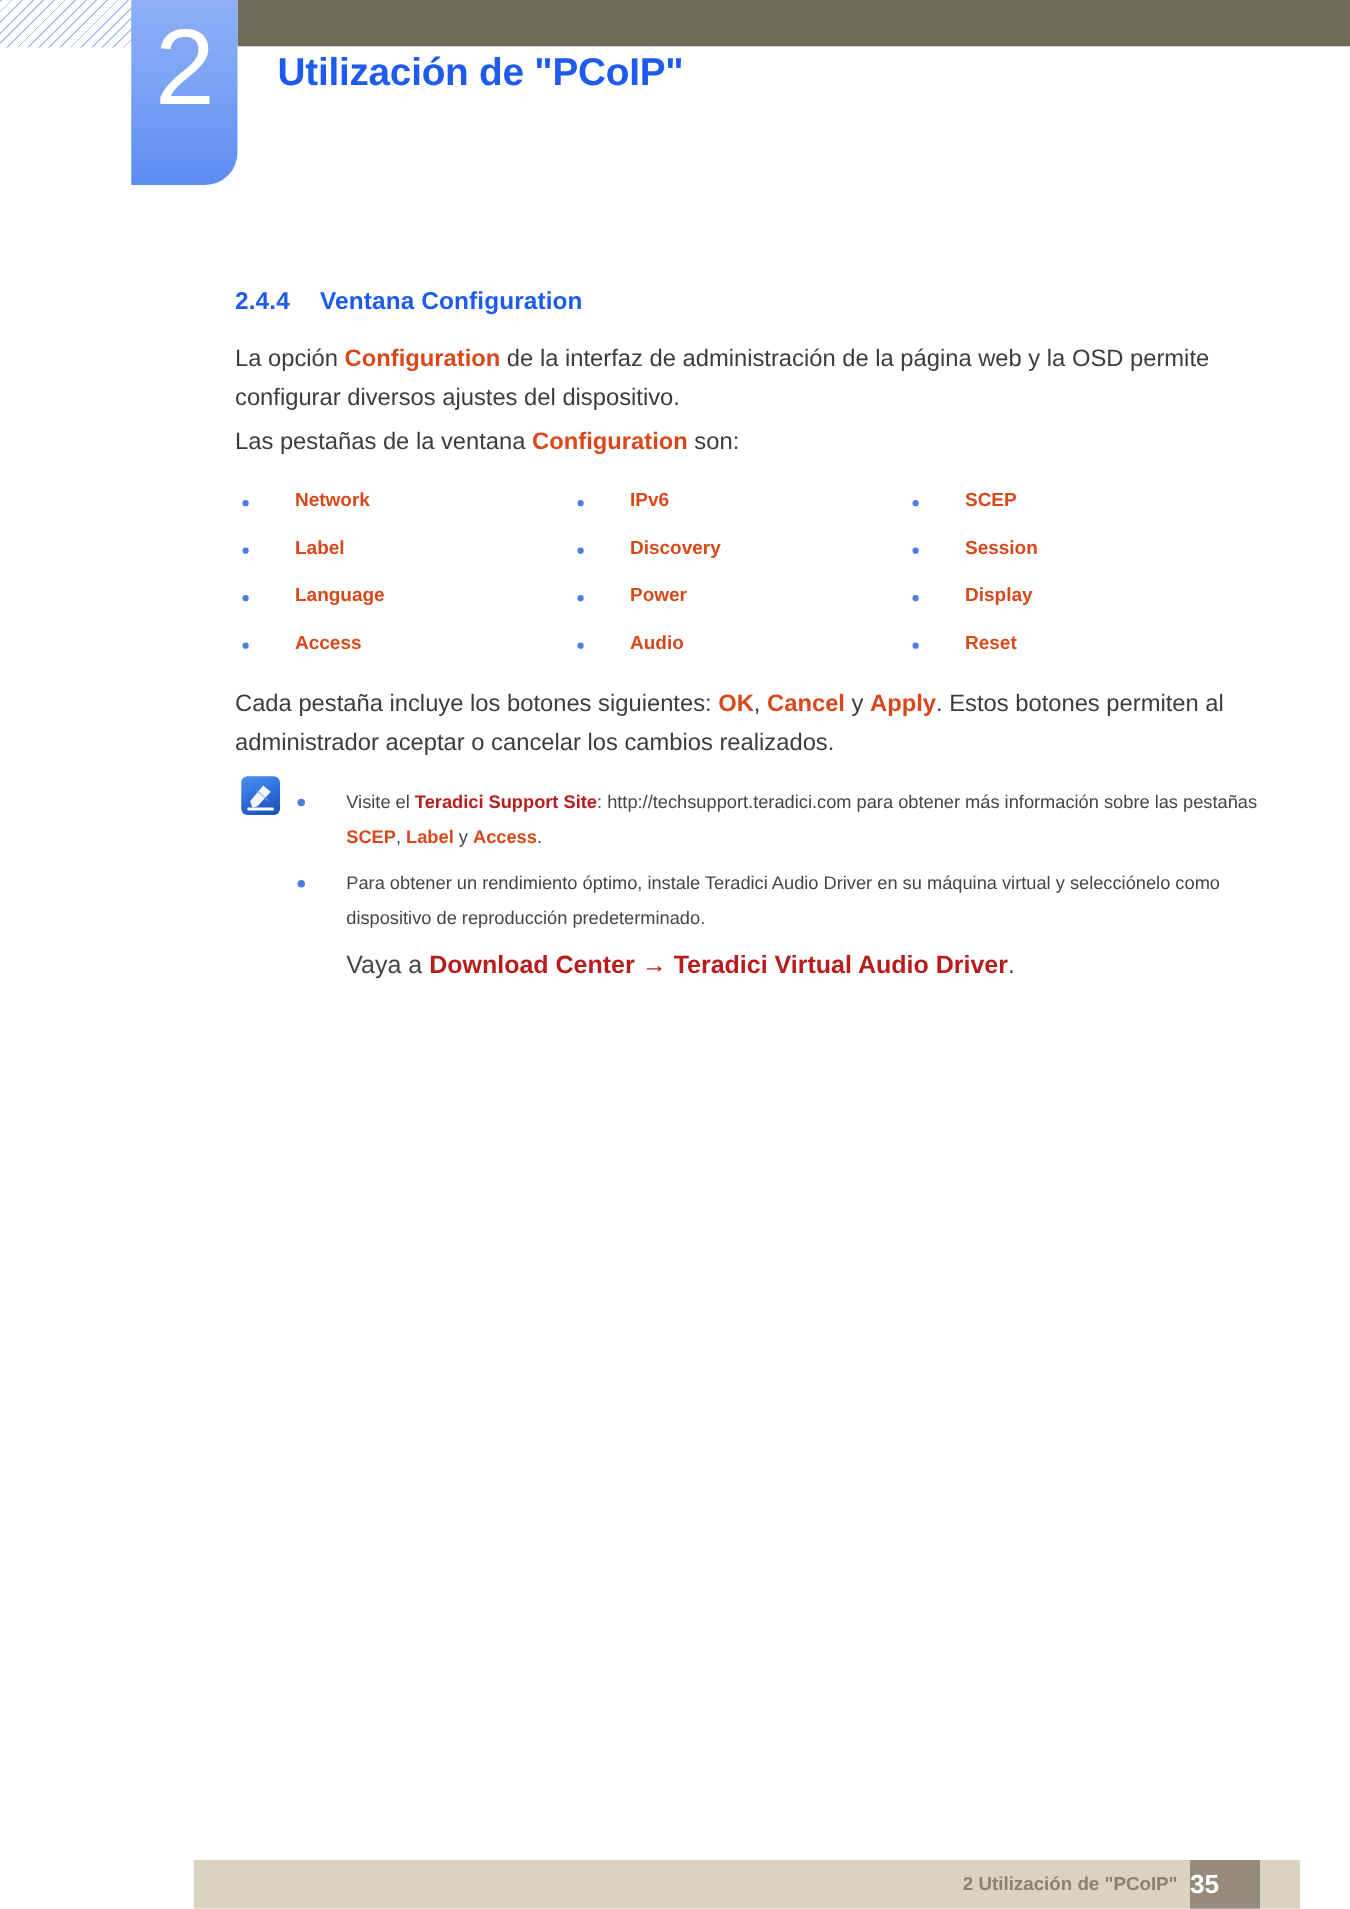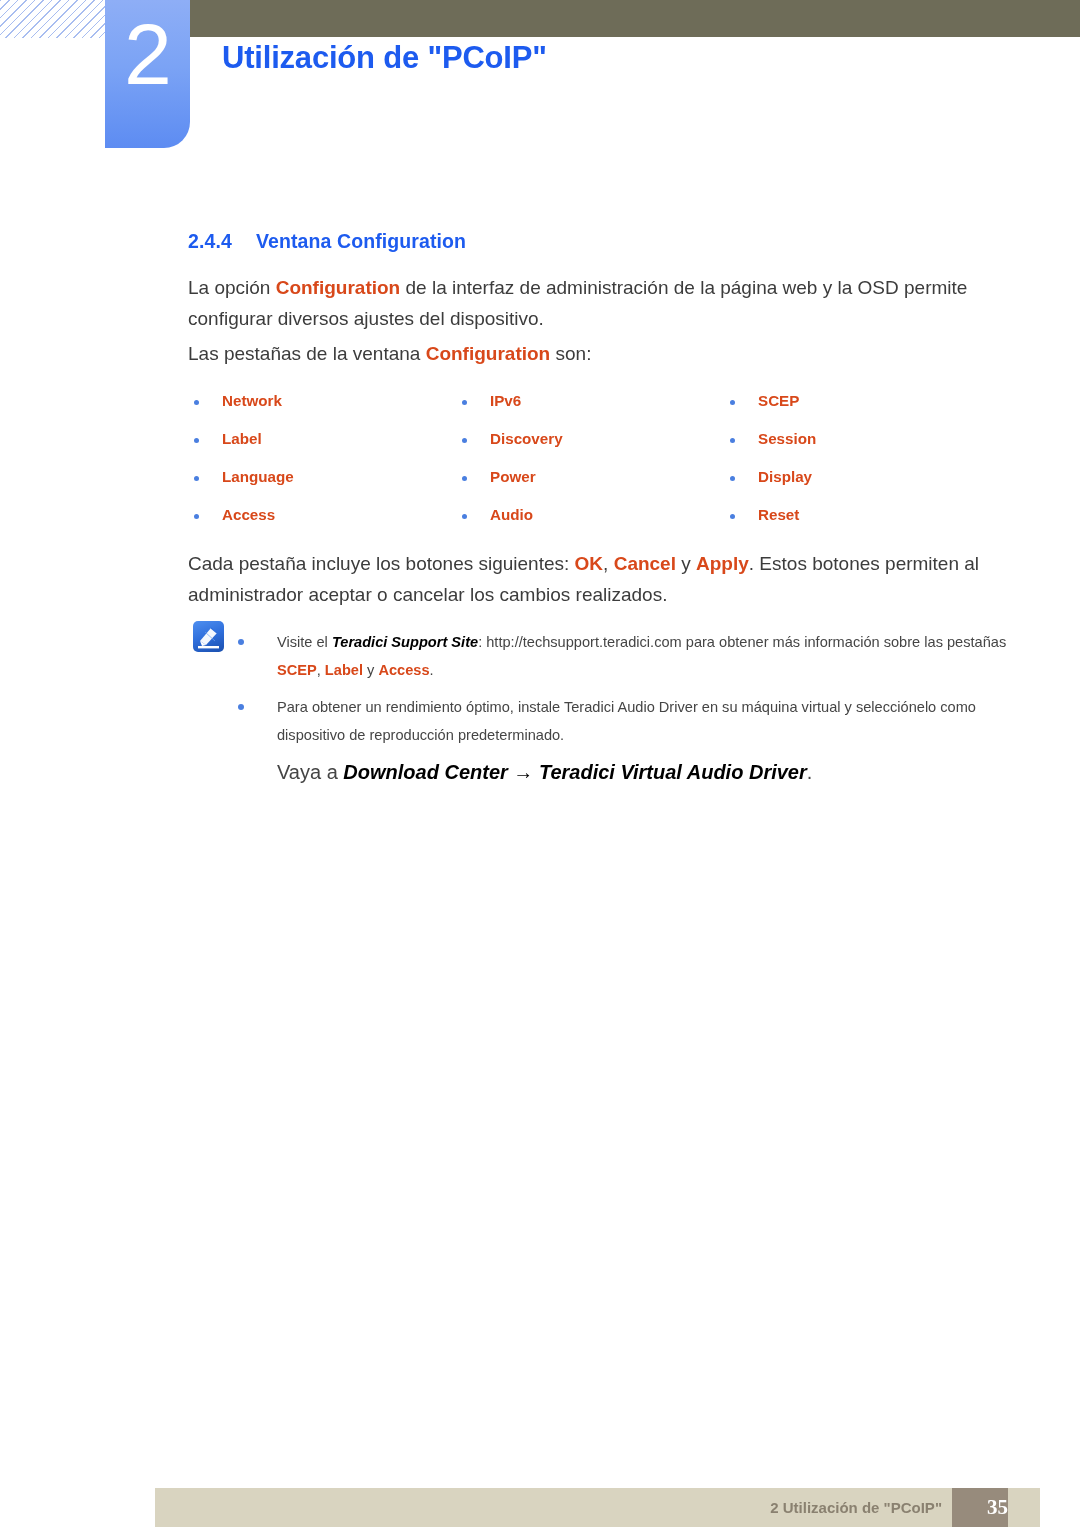--- a/index.html
+++ b/index.html
@@ -105,21 +105,21 @@
     color: #3c3c3c;
     font-size: 19px;
     line-height: 31px;
     width: 812px;
   }
   .p1 { top: 272px; }
   .p2 { top: 338px; }
   .p3 { top: 548px; }
 
   .hl { color: #d8481a; font-weight: bold; }
-  .bold { font-weight: bold; color: #000000; font-style: italic; }
+  .bold { font-weight: bold; color: #b91c1c; }
 
   
   .tab-list {
     position: absolute;
     left: 188px;
     top: 392px;
     width: 820px;
   }
   .tab-row {
     position: relative;
@@ -137,21 +137,21 @@
     position: absolute;
     left: 0;
     top: 8px;
     width: 5px;
     height: 5px;
     border-radius: 50%;
     background: #4a7fe0;
   }
   .tab-cell .lbl {
     display: inline-block;
-    margin-left: 28px;
+    margin-left: 42px;
     text-align: right;
   }
   .col-0 { left: 6px; }
   .col-1 { left: 274px; }
   .col-2 { left: 542px; }
 
   
   .note-icon {
     position: absolute;
     left: 193px;
@@ -225,23 +225,22 @@
   .footer-page {
     position: absolute;
     right: 32px;
     top: 0;
     width: 56px;
     height: 39px;
     background: #978b7c;
     color: #ffffff;
     font-size: 21px;
     font-weight: bold;
-    text-align: right;
+    text-align: left;
     line-height: 39px;
-    font-family: Liberation Serif, serif;
   }
 </style>
 </head>
 <body>
 
 <div class="page-header">
   <div class="hatch"></div>
   <div class="header-bar"></div>
   <div class="chapter-tab">
     <div class="chapter-number">2</div>

